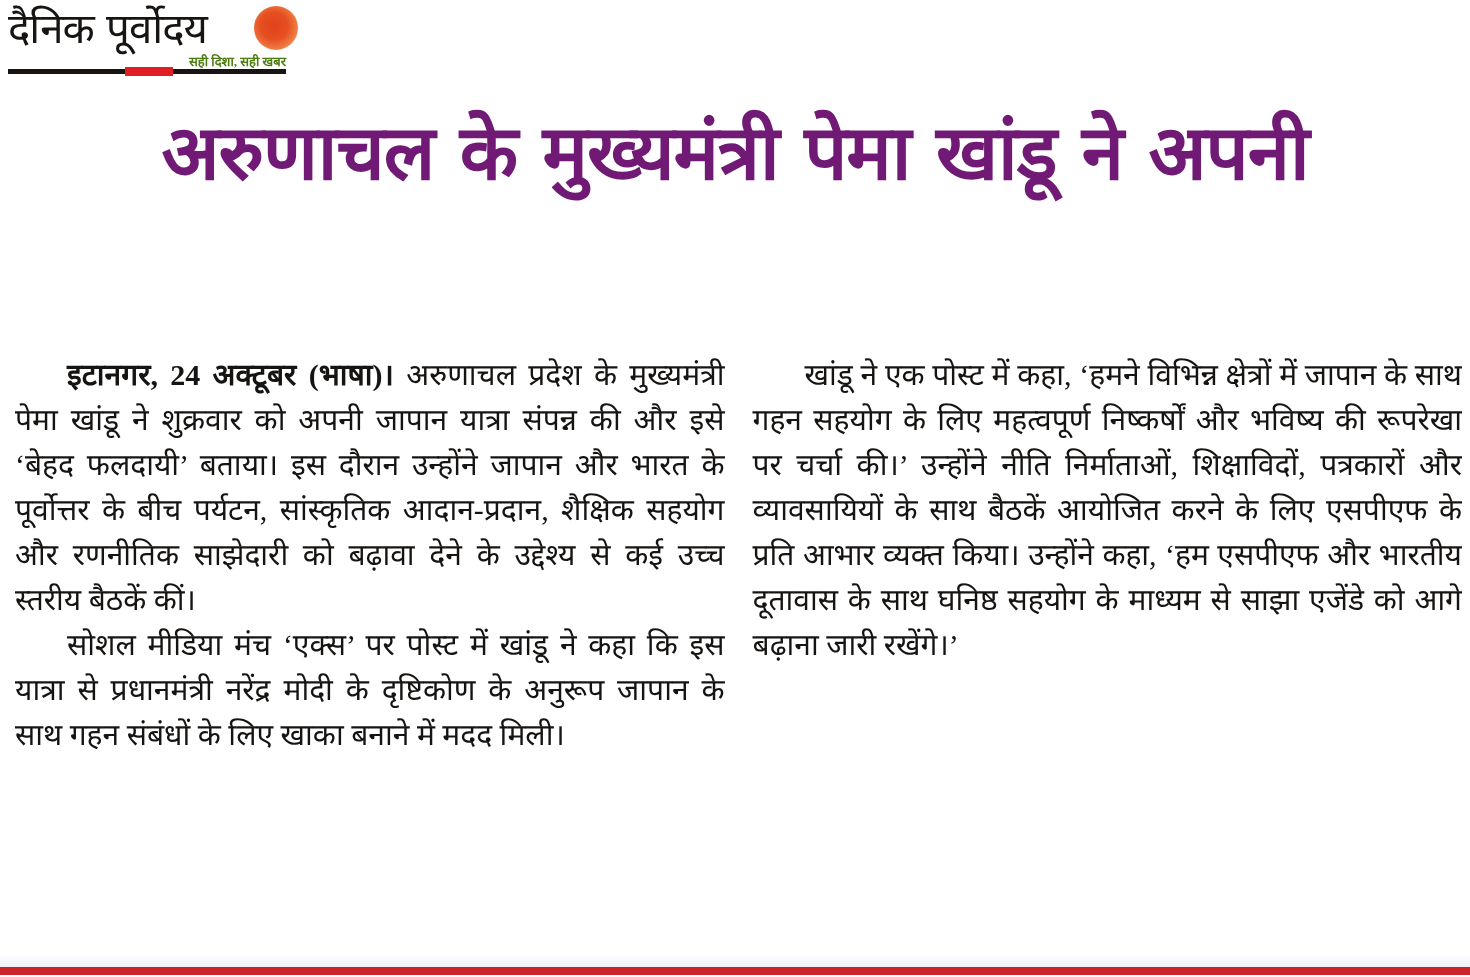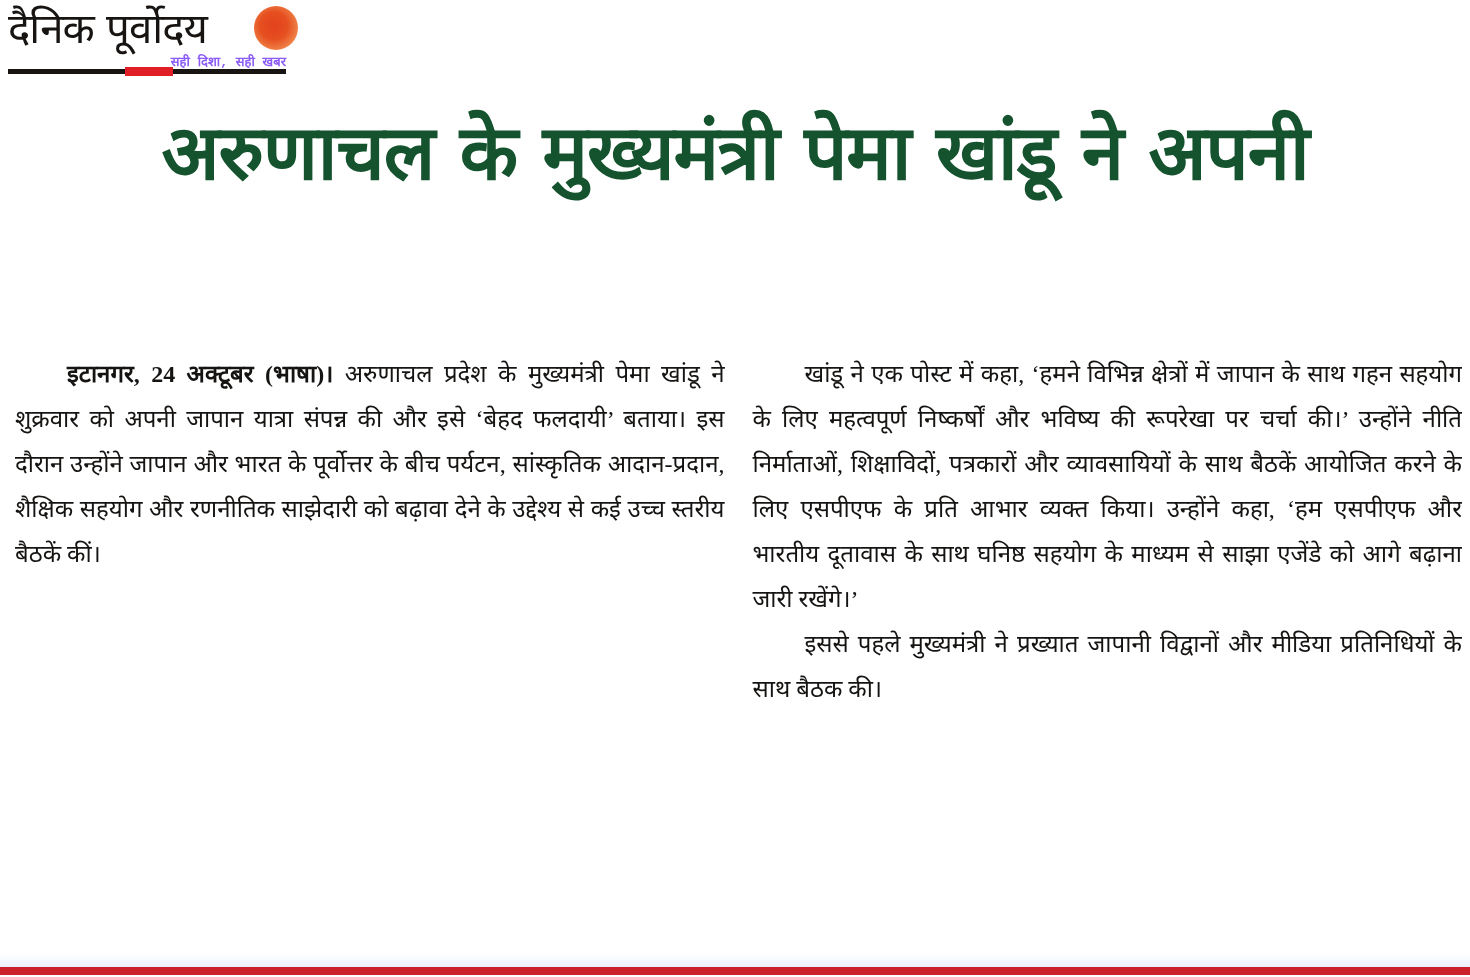--- a/index.html
+++ b/index.html
@@ -39,24 +39,24 @@
     font-weight: 400;
     letter-spacing: -1px;
     color: #171412;
     white-space: nowrap;
     line-height: 58px;
   }
   .tagline {
     position: absolute;
     right: 14px; top: 52px;
     z-index: 2;
-    font-family: Liberation Mono, monospace;
+    font-family: Liberation Serif, serif;
     font-size: 13px;
     font-weight: 700;
-    color: #8b5cf6;
+    color: #4d7c0f;
     white-space: nowrap;
   }
   .masthead-rule {
     position: absolute;
     left: 8px; top: 69px;
     width: 278px; height: 5px;
     background: #171412;
   }
   .rule-badge {
     position: absolute;
@@ -64,21 +64,21 @@
     width: 48px; height: 9px;
     background: #e01e25;
   }
 
   
   .headline {
     position: absolute;
     top: 96px; left: 0;
     width: 1470px;
     text-align: center;
-    color: #14532d;
+    color: #701a75;
   }
   .headline-line {
     font-family: "DejaVu Sans", "Liberation Sans", sans-serif;
     font-weight: 700;
     font-size: 76px;
     line-height: 114px;
     letter-spacing: -1px;
     white-space: nowrap;
   }
 
@@ -87,21 +87,21 @@
     position: absolute;
     top: 352px; left: 15px;
     width: 1447px; height: 606px;
     display: flex;
     gap: 28px;
     overflow: hidden;
   }
   .col {
     flex: 1 1 0;
     color: #161412;
-    font-size: 24px;
+    font-size: 30px;
     line-height: 45px;
     text-align: justify;
   }
   .para { margin: 0; }
   .para.indent { text-indent: 52px; }
   .dateline { font-weight: 700; }
 
   
   .bottom-tint {
     position: absolute;
@@ -134,25 +134,25 @@
 
   <section class="headline">
     <div class="headline-line">अरुणाचल के मुख्यमंत्री पेमा खांडू ने अपनी</div>
   </section>
 
   <section class="article">
 
     <div class="col col-left">
       <p class="para indent"><span class="dateline">इटानगर, 24 अक्टूबर (भाषा)।</span>
         <span>अरुणाचल प्रदेश के मुख्यमंत्री पेमा खांडू ने शुक्रवार को अपनी जापान यात्रा संपन्न की और इसे ‘बेहद फलदायी’ बताया। इस दौरान उन्होंने जापान और भारत के पूर्वोत्तर के बीच पर्यटन, सांस्कृतिक आदान-प्रदान, शैक्षिक सहयोग और रणनीतिक साझेदारी को बढ़ावा देने के उद्देश्य से कई उच्च स्तरीय बैठकें कीं।</span></p>
+      <p class="para indent">सोशल मीडिया मंच ‘एक्स’ पर पोस्ट में खांडू ने कहा कि इस यात्रा से प्रधानमंत्री नरेंद्र मोदी के दृष्टिकोण के अनुरूप जापान के साथ गहन संबंधों के लिए खाका बनाने में मदद मिली।</p>
     </div>
 
     <div class="col col-right">
       <p class="para indent">खांडू ने एक पोस्ट में कहा, ‘हमने विभिन्न क्षेत्रों में जापान के साथ गहन सहयोग के लिए महत्वपूर्ण निष्कर्षों और भविष्य की रूपरेखा पर चर्चा की।’ उन्होंने नीति निर्माताओं, शिक्षाविदों, पत्रकारों और व्यावसायियों के साथ बैठकें आयोजित करने के लिए एसपीएफ के प्रति आभार व्यक्त किया। उन्होंने कहा, ‘हम एसपीएफ और भारतीय दूतावास के साथ घनिष्ठ सहयोग के माध्यम से साझा एजेंडे को आगे बढ़ाना जारी रखेंगे।’</p>
-      <p class="para indent">इससे पहले मुख्यमंत्री ने प्रख्यात जापानी विद्वानों और मीडिया प्रतिनिधियों के साथ बैठक की।</p>
     </div>
 
   </section>
 
   <div class="bottom-tint"></div>
   <div class="bottom-bar"></div>
 
 </div>
 
 </body></html>

